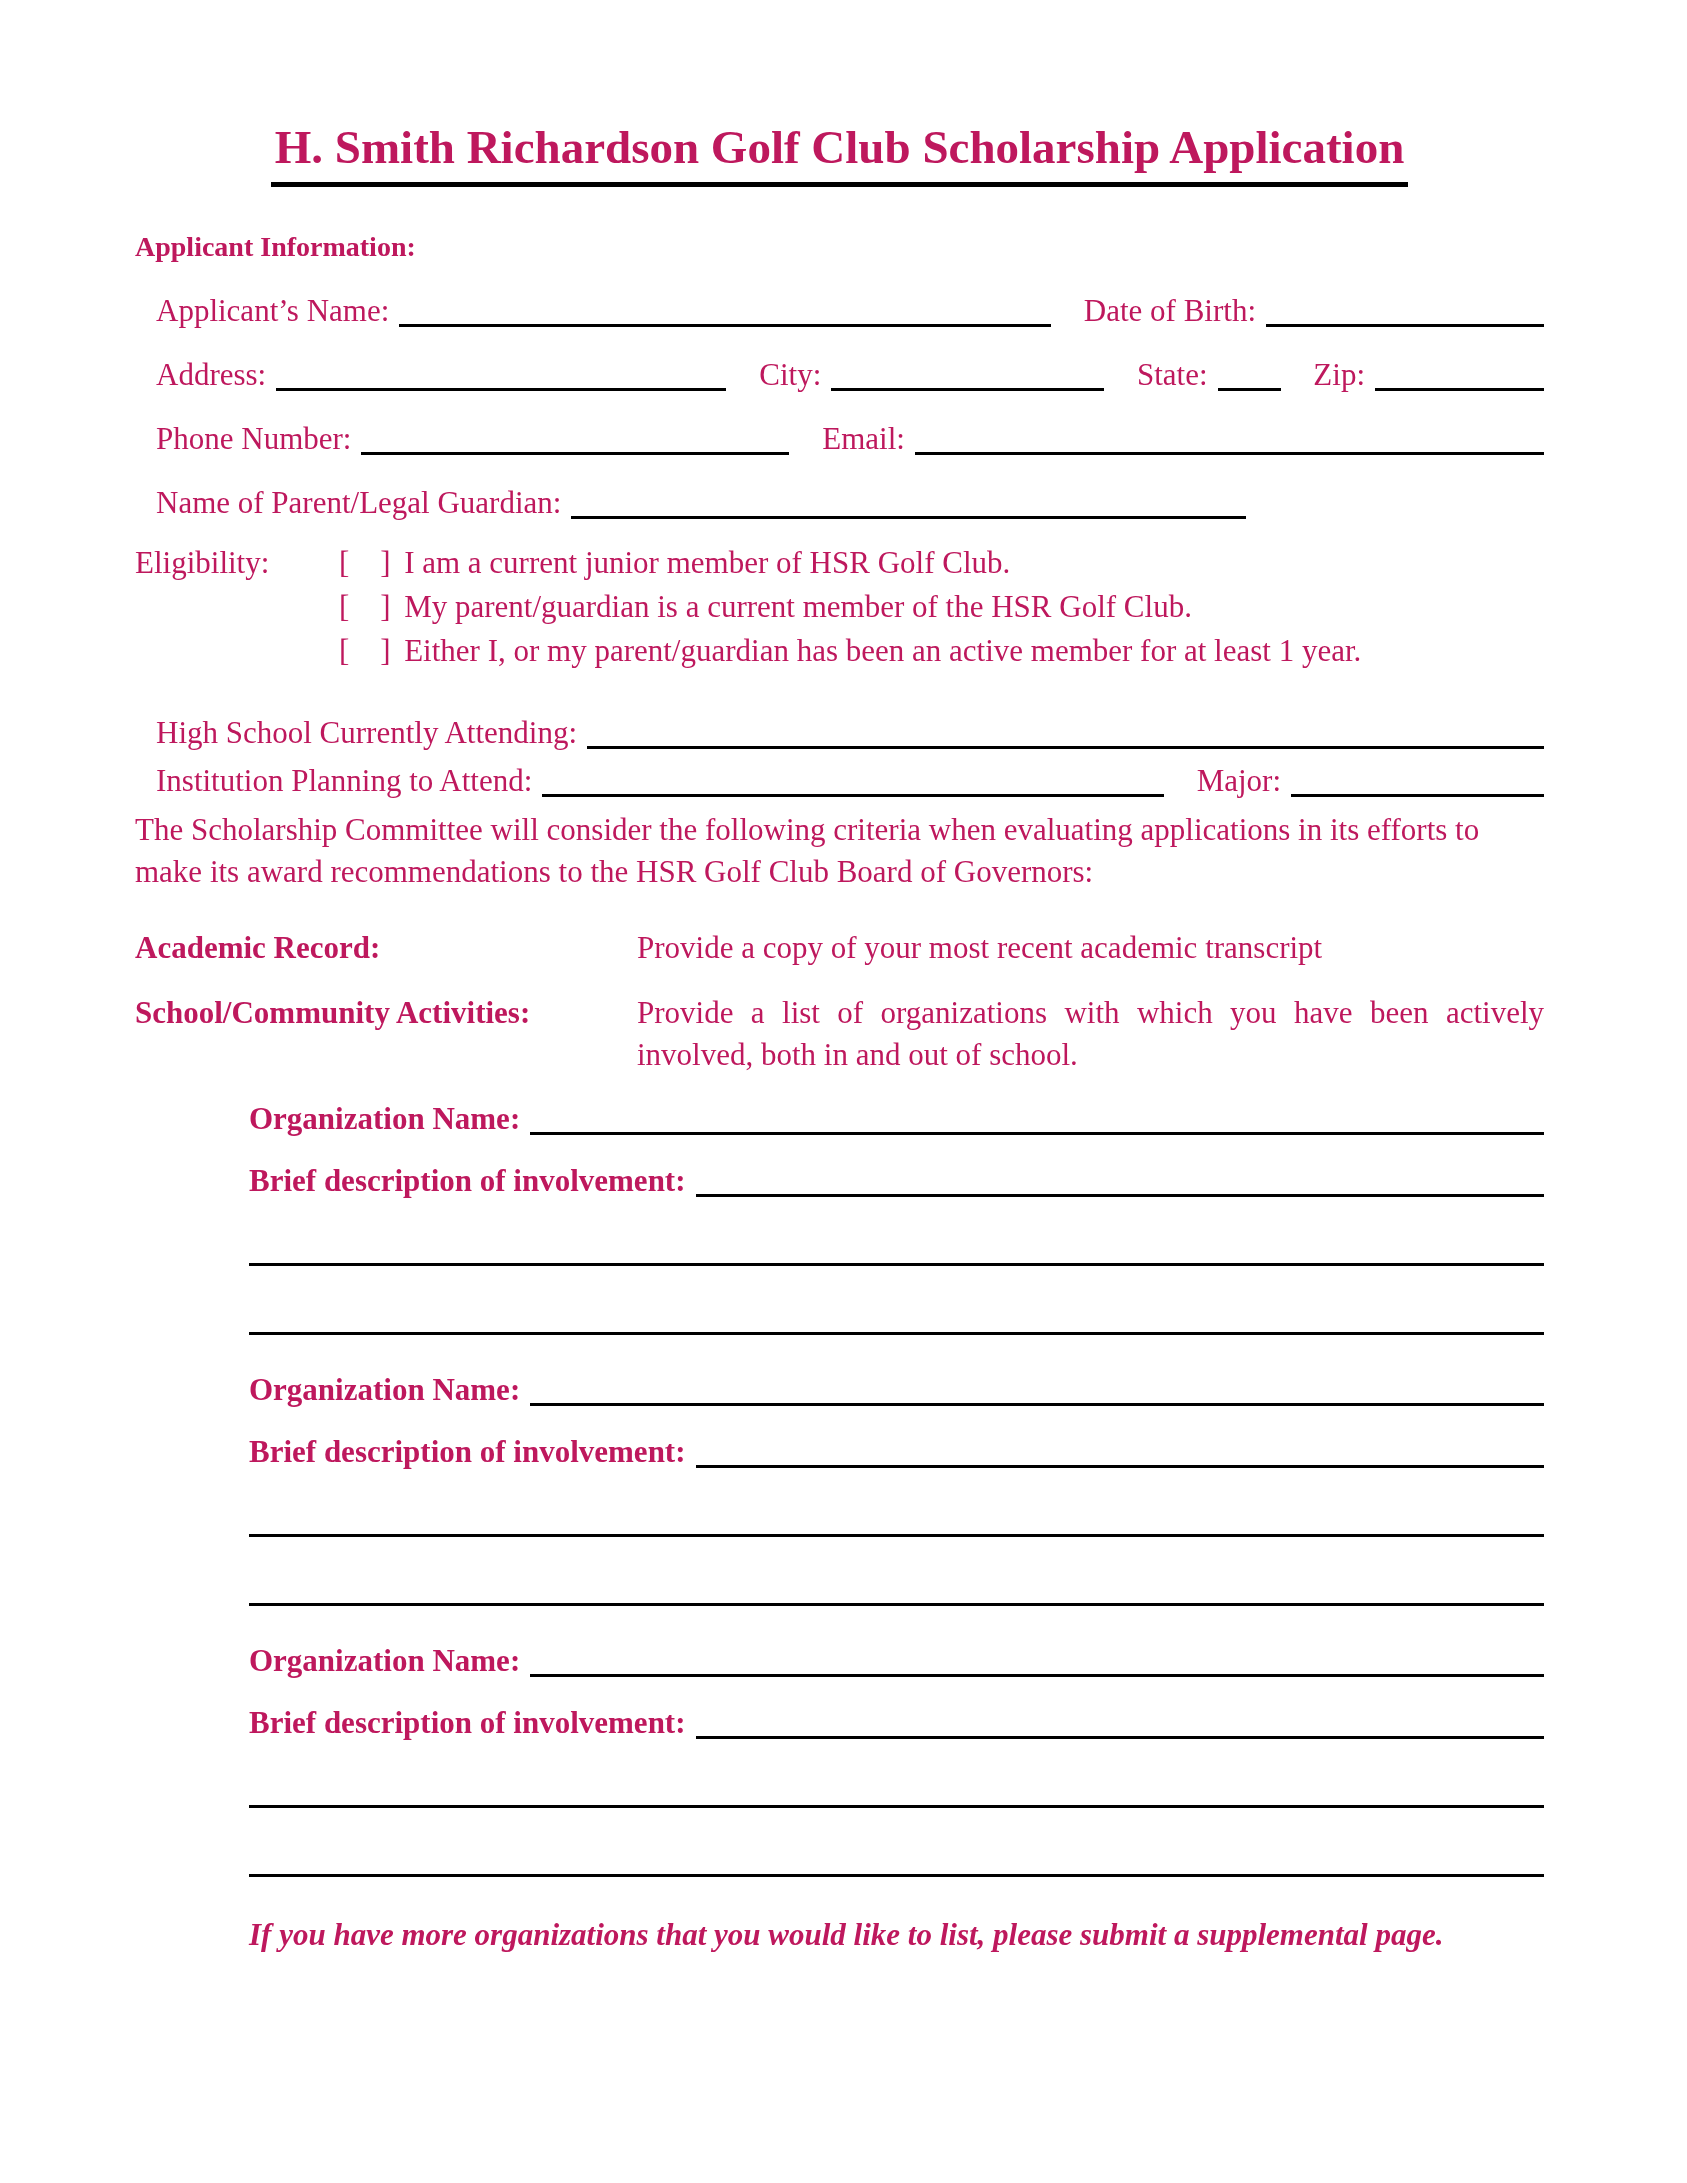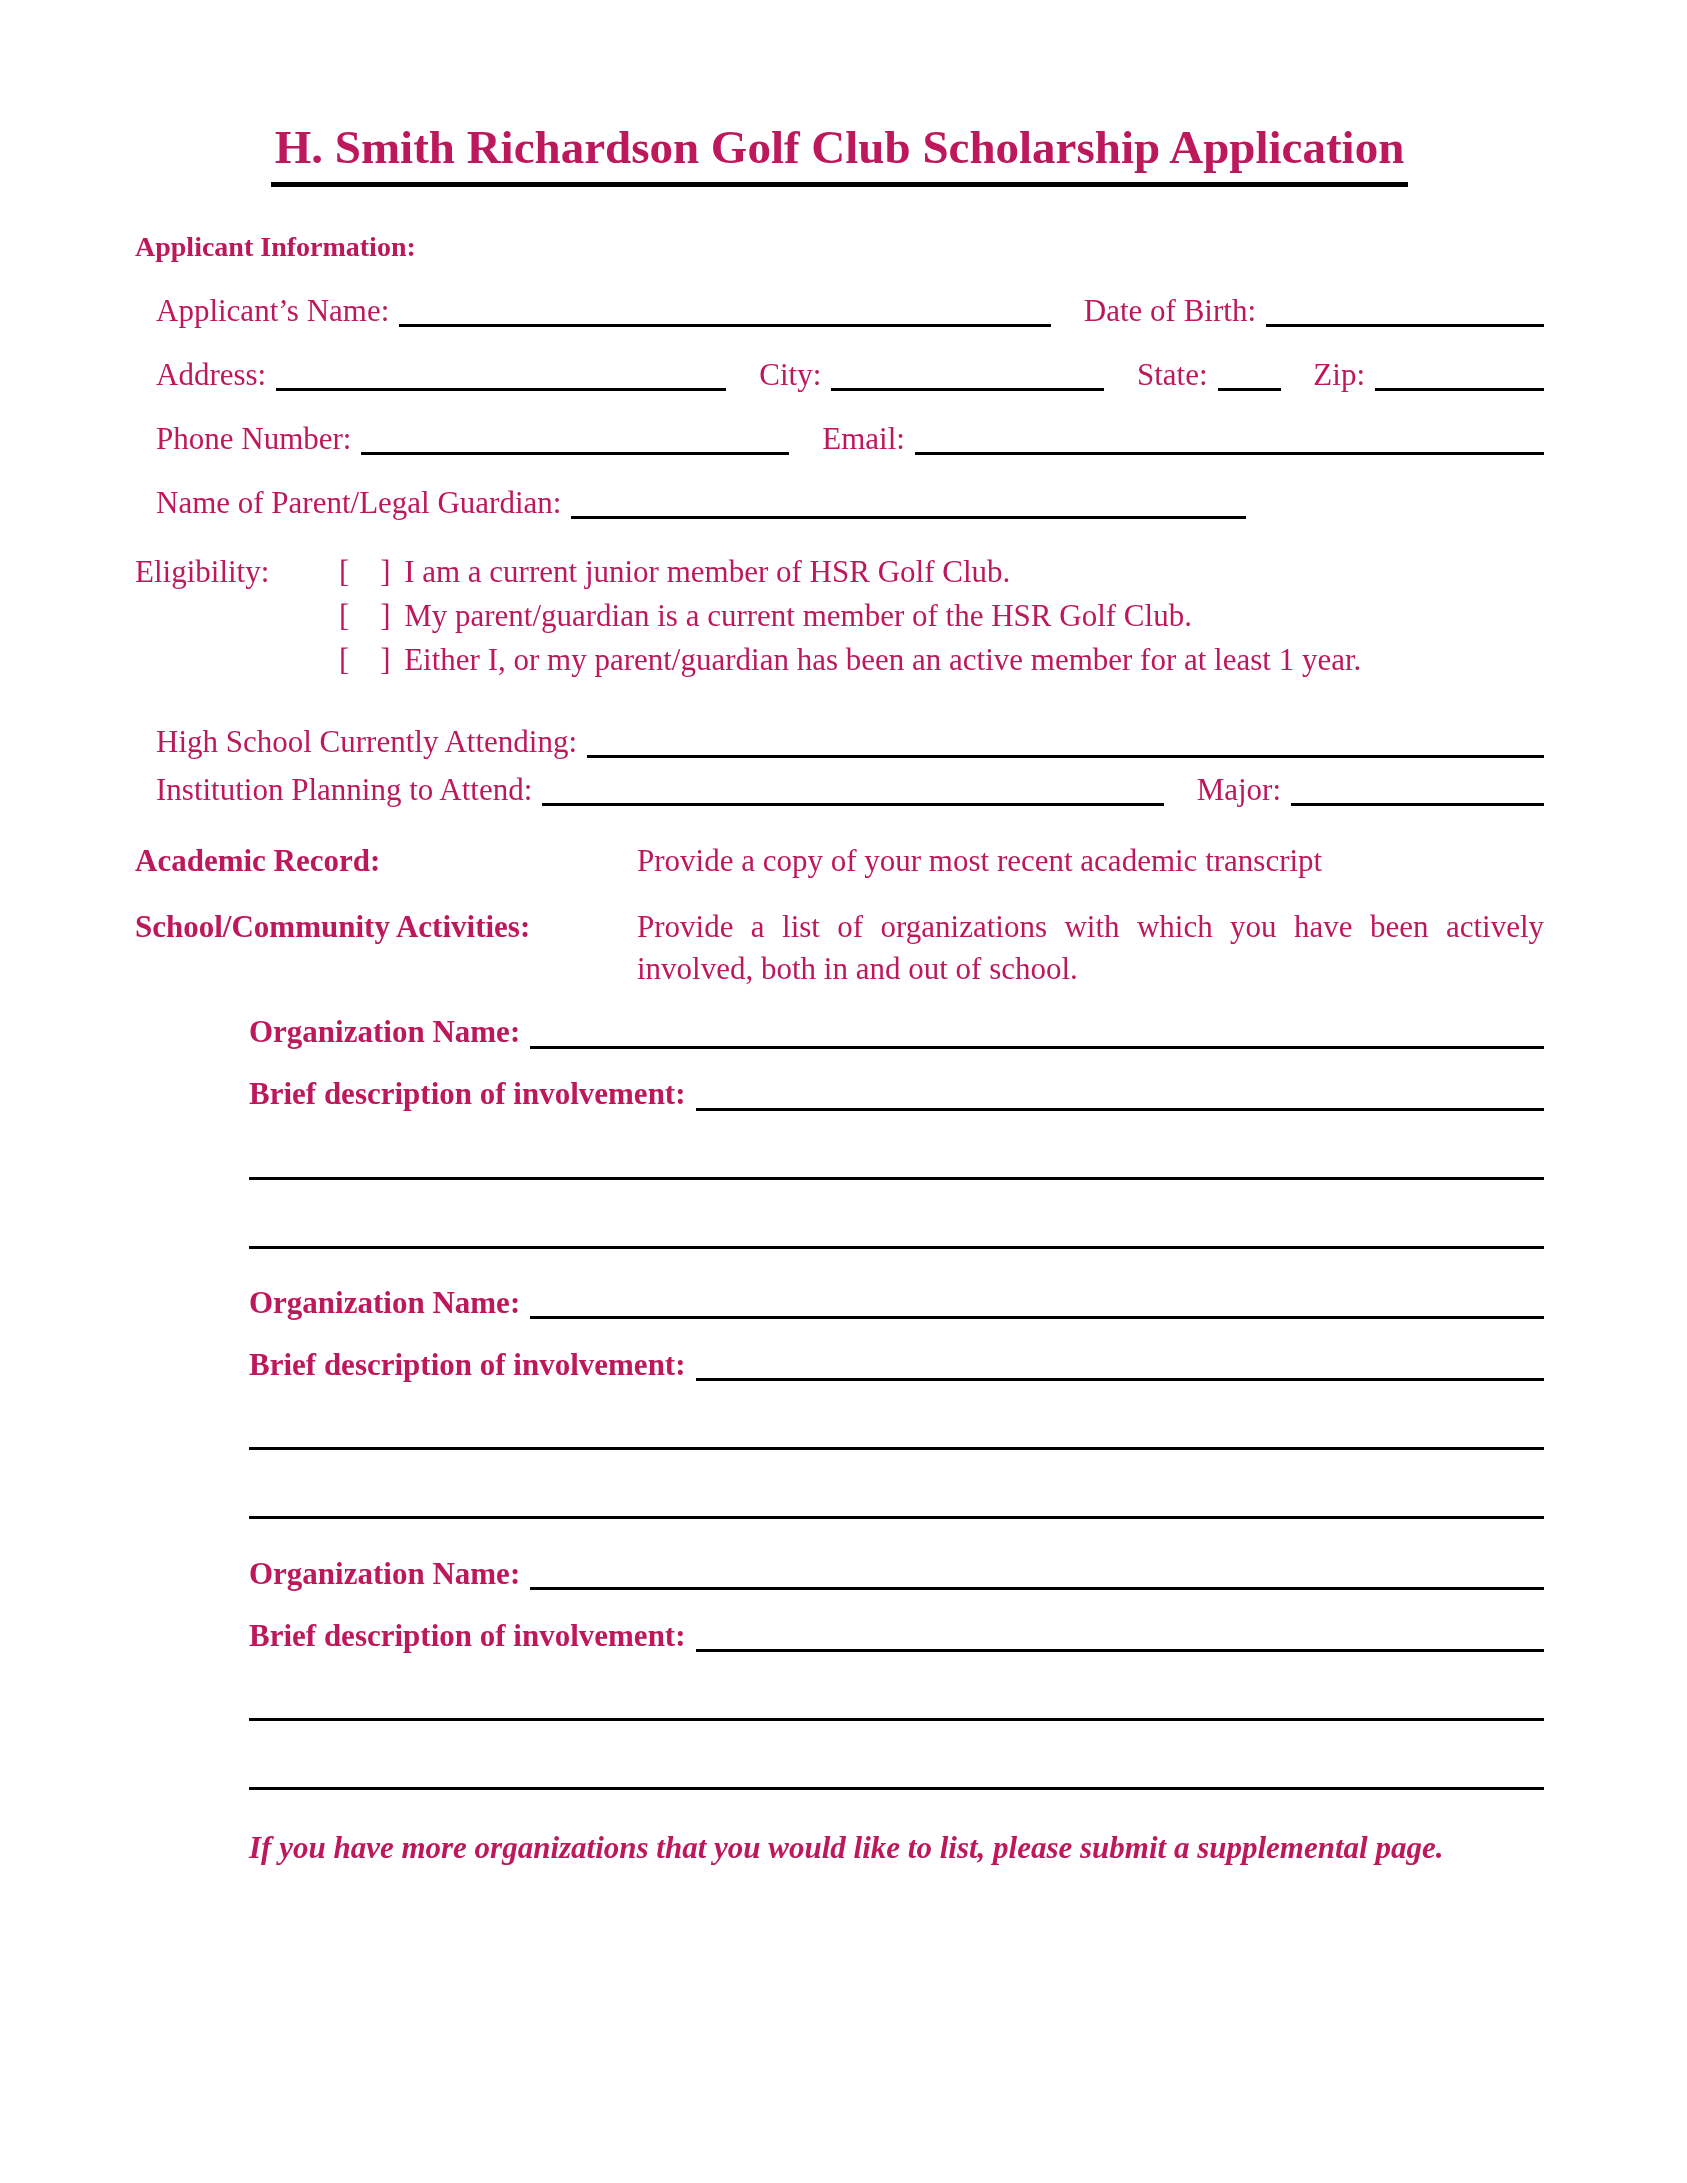--- a/index.html
+++ b/index.html
@@ -51,21 +51,21 @@
   .g165   { flex: 1.65 1 0; }
   .g100   { flex: 1.0 1 0; }
   .g147   { flex: 1.47 1 0; }
   .w330   { flex: 0 0 278px; }
   .w300   { flex: 0 0 253px; }
   .w200   { flex: 0 0 169px; }
   .w75    { flex: 0 0 63px; }
   .w800   { flex: 0 0 675px; }
 
   
-  .elig-block { display: flex; margin-top: 31px; }
+  .elig-block { display: flex; margin-top: 22px; }
   .elig-label { flex: 0 0 204px; line-height: 44px; }
   .elig-options { flex: 1 1 auto; }
   .elig-option { line-height: 44px; white-space: nowrap; }
   .cb { margin-right: 13.5px; }
 
   
   .intro { margin-top: 11.8px; line-height: 42px; }
   .crit-row { display: flex; }
   .crit-row.first { margin-top: 34px; }
   .crit-row.second { margin-top: 23.6px; }
@@ -156,20 +156,21 @@
     <span class="blank grow"></span>
   </div>
 
   <div class="form-row" style="height:48px;">
     <span class="lbl">Institution Planning to Attend:</span>
     <span class="blank grow"></span>
     <span class="lbl">Major:</span>
     <span class="blank w300"></span>
   </div>
 
+  <div class="intro">The Scholarship Committee will consider the following criteria when evaluating applications in its efforts to make its award recommendations to the HSR Golf Club Board of Governors:</div>
 
   <div class="crit-row first">
     <div class="crit-label">Academic Record:</div>
     <div class="crit-desc">Provide a copy of your most recent academic transcript</div>
   </div>
 
   <div class="crit-row second">
     <div class="crit-label">School/Community Activities:</div>
     <div class="crit-desc justified">Provide a list of organizations with which you have been actively involved, both in and out of school.</div>
   </div>

